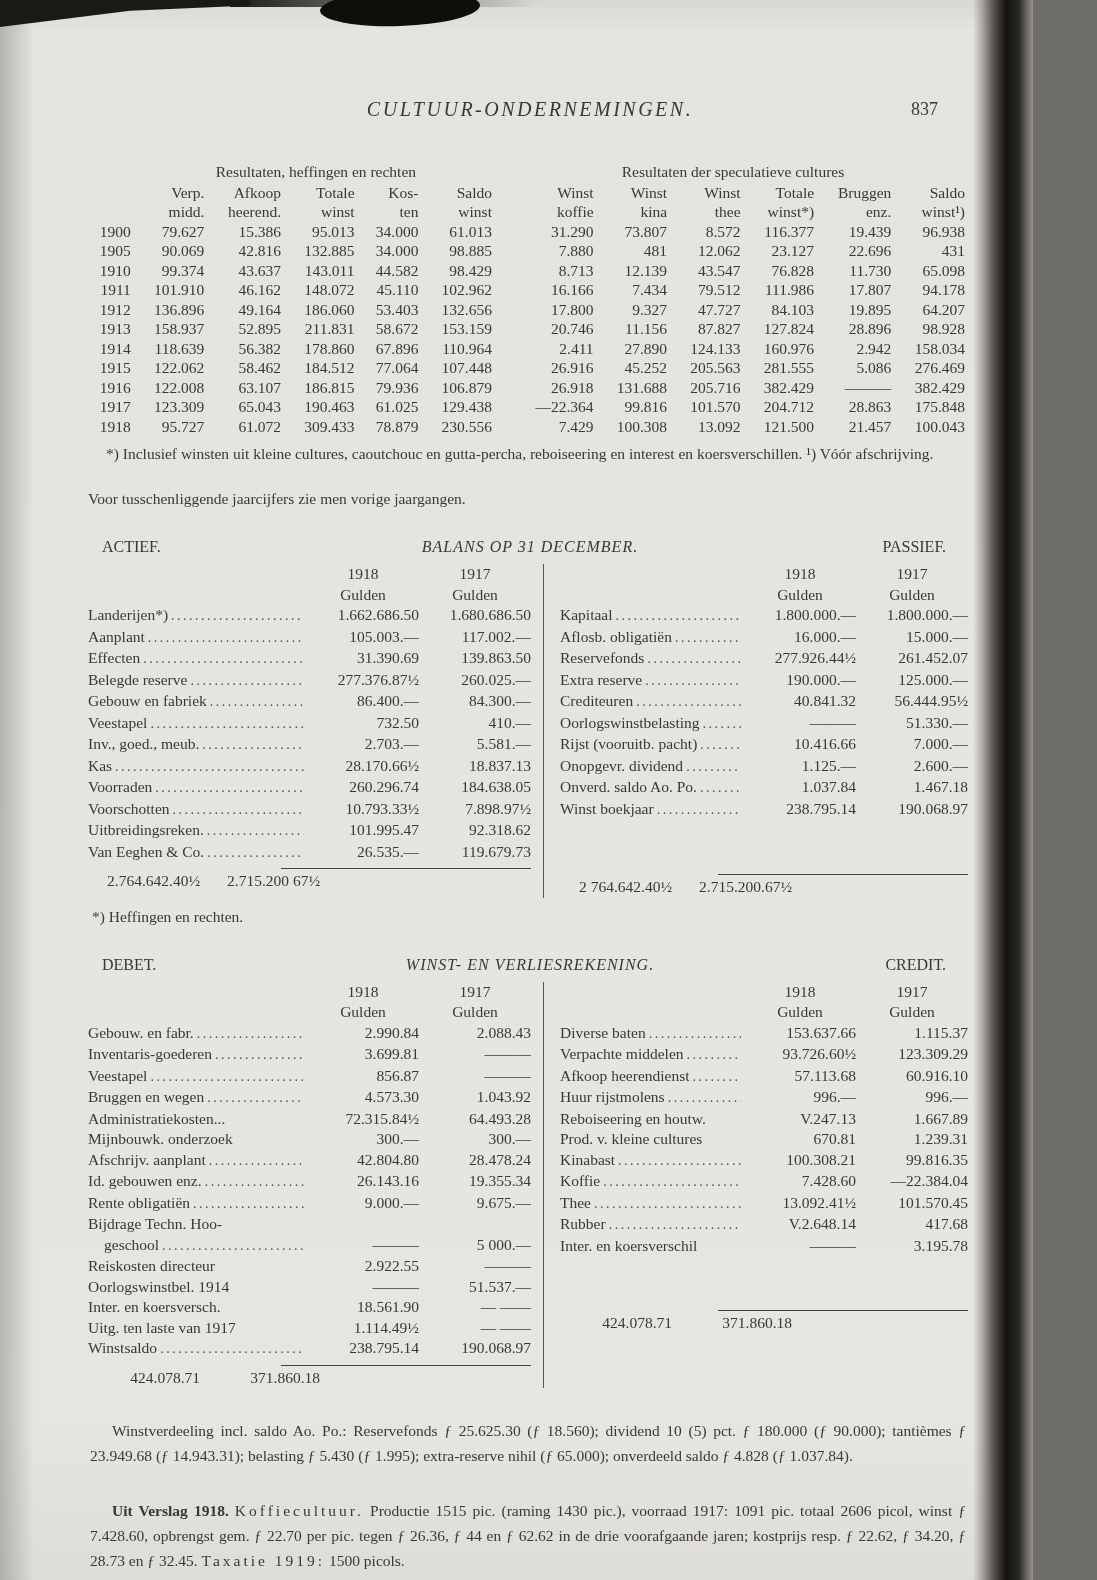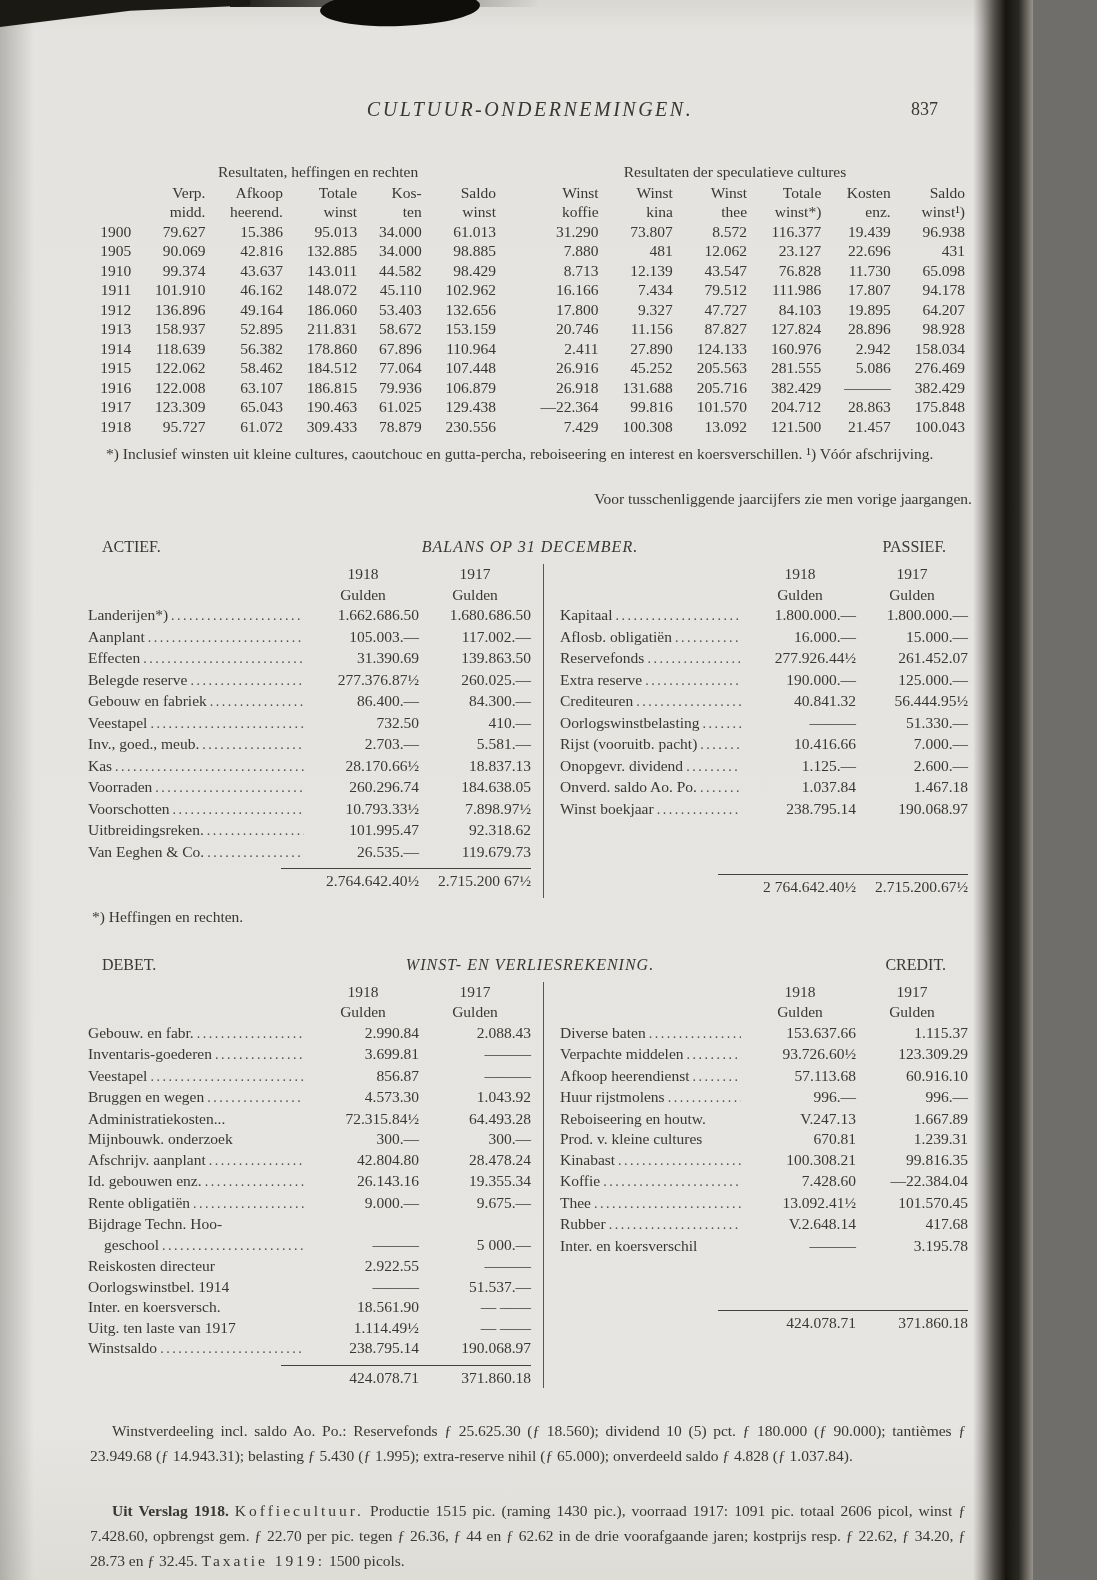--- a/index.html
+++ b/index.html
@@ -35,21 +35,21 @@
   table.results th, table.results td { font-weight:normal; font-size:15.5px; line-height:19.5px;
     padding:0 0 0 9px; white-space:nowrap; }
   table.results td { text-align:right; }
   table.results td:first-child { text-align:right; padding-left:2px; }
   table.results th.group { text-align:center; padding-bottom:1px; }
   table.results th.colhead { text-align:right; }
   table.results td:nth-child(7), table.results th.colhead:nth-child(7) { padding-left:24px; }
 
   .footnote { margin:8px 0 0 2px; font-size:15.5px; line-height:20px; text-align:justify; }
   .footnote .fn-indent { display:inline-block; width:16px; }
-  .center-note { margin-top:26px; text-align:right; font-size:15.5px; }
+  .center-note { margin-top:26px; text-align:left; font-size:15.5px; }
 
   
   .ledger-head3 { position:relative; margin-top:30px; height:22px; font-size:16px; }
   .ledger-head3 .hl { position:absolute; left:14px; top:0; }
   .ledger-head3 .hc { position:absolute; left:0; right:0; text-align:center; letter-spacing:1px;font-style:italic; }
   .ledger-head3 .hr { position:absolute; right:26px; top:0; }
 
   .two-col { display:flex; margin-top:4px; }
   .col-l { width:456px; border-right:1.5px solid #5a564f; padding-right:12px; box-sizing:border-box; }
   .col-r { width:424px; padding-left:16px; box-sizing:border-box; }
@@ -58,21 +58,21 @@
   .yr-row { justify-content:flex-end; }
   .yr { width:112px; text-align:center; white-space:nowrap; }
   .lbl { white-space:nowrap; }
   .leader { flex:1; overflow:hidden; white-space:nowrap; color:#56524a; margin:0 3px; }
   .leader::after { content:"......................................................."; letter-spacing:2.5px; font-size:14px; }
   .leader.off::after { content:""; }
   .amt { width:112px; text-align:right; white-space:nowrap; }
   .ledger-row.indent .lbl { padding-left:16px; }
 
   .total-rule { border-top:1.6px solid #45423b; margin:5px 0 2px auto; width:250px; }
-  .total-row { justify-content:flex-end; }
+  .total-row { justify-content:flex-start;gap:8px; }
   .gap-lift { margin-top:54px; }
 
   .bal-footnote { margin:10px 0 9px 4px; font-size:15.5px; }
 
   .para { margin:30px 6px 0 2px; font-size:15.5px; line-height:25px; text-align:justify; }
   .para .ind { display:inline-block; width:22px; }
   .bold { font-weight:bold; }
   .spaced { letter-spacing:3px; }
 </style>
 </head>
@@ -103,21 +103,21 @@
             <th class="colhead"></th>
             <th class="colhead">Verp.</th>
             <th class="colhead">Afkoop</th>
             <th class="colhead">Totale</th>
             <th class="colhead">Kos-</th>
             <th class="colhead">Saldo</th>
             <th class="colhead">Winst</th>
             <th class="colhead">Winst</th>
             <th class="colhead">Winst</th>
             <th class="colhead">Totale</th>
-            <th class="colhead">Kosten</th>
+            <th class="colhead">Bruggen</th>
             <th class="colhead">Saldo</th>
           </tr>
           <tr>
             <th class="colhead"></th>
             <th class="colhead">midd.</th>
             <th class="colhead">heerend.</th>
             <th class="colhead">winst</th>
             <th class="colhead">ten</th>
             <th class="colhead">winst</th>
             <th class="colhead">koffie</th>

